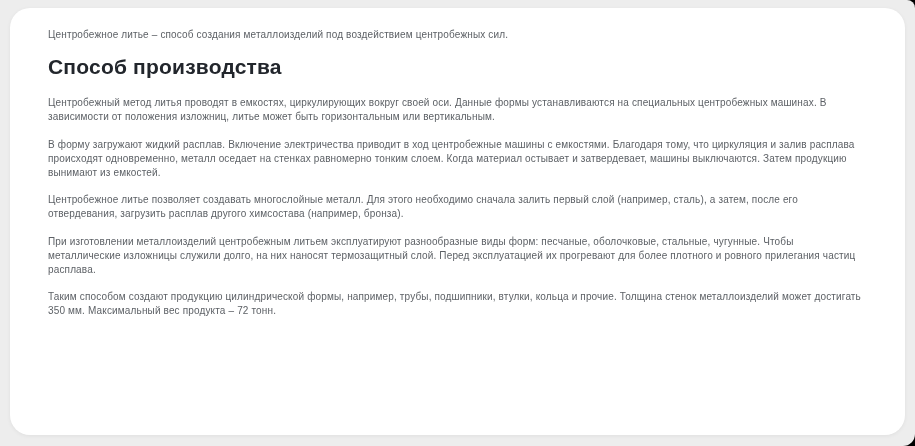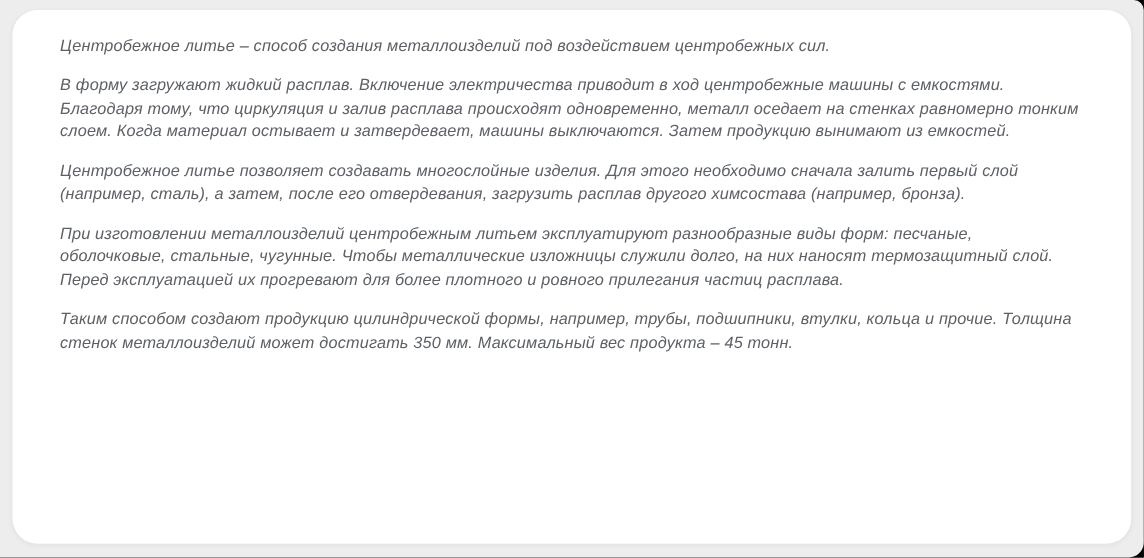--- a/index.html
+++ b/index.html
@@ -35,39 +35,40 @@
     font-size: 21px;
     font-weight: 700;
     letter-spacing: 0.2px;
     color: #22262c;
   }
   h2.section-heading:first-child {
     margin-top: 0;
   }
   p.body-paragraph {
     margin: 0 0 13px 0;
-    font-size: 13px;
+    font-size: 10px;
     line-height: 1.42;
     letter-spacing: 0.15px;
     color: #5d6166;
-    font-style: italic;
   }
   .section { display: block; }
 </style>
 </head>
 <body>
 
 <div class="page-bg"></div>
 
 <div class="content-card">
 
   <div class="section">
     <p class="body-paragraph">Центробежное литье – способ создания металлоизделий под воздействием центробежных сил.</p>
   </div>
 
   <div class="section">
+    <h2 class="section-heading">Способ производства</h2>
+    <p class="body-paragraph">Центробежный метод литья проводят в емкостях, циркулирующих вокруг своей оси. Данные формы устанавливаются на специальных центробежных машинах. В зависимости от положения изложниц, литье может быть горизонтальным или вертикальным.</p>
     <p class="body-paragraph">В форму загружают жидкий расплав. Включение электричества приводит в ход центробежные машины с емкостями. Благодаря тому, что циркуляция и залив расплава происходят одновременно, металл оседает на стенках равномерно тонким слоем. Когда материал остывает и затвердевает, машины выключаются. Затем продукцию вынимают из емкостей.</p>
-    <p class="body-paragraph">Центробежное литье позволяет создавать многослойные изделия. Для этого необходимо сначала залить первый слой (например, сталь), а затем, после его отвердевания, загрузить расплав другого химсостава (например, бронза).</p>
+    <p class="body-paragraph">Центробежное литье позволяет создавать многослойные металл. Для этого необходимо сначала залить первый слой (например, сталь), а затем, после его отвердевания, загрузить расплав другого химсостава (например, бронза).</p>
     <p class="body-paragraph">При изготовлении металлоизделий центробежным литьем эксплуатируют разнообразные виды форм: песчаные, оболочковые, стальные, чугунные. Чтобы металлические изложницы служили долго, на них наносят термозащитный слой. Перед эксплуатацией их прогревают для более плотного и ровного прилегания частиц расплава.</p>
-    <p class="body-paragraph">Таким способом создают продукцию цилиндрической формы, например, трубы, подшипники, втулки, кольца и прочие. Толщина стенок металлоизделий может достигать 350 мм. Максимальный вес продукта – 45 тонн.</p>
+    <p class="body-paragraph">Таким способом создают продукцию цилиндрической формы, например, трубы, подшипники, втулки, кольца и прочие. Толщина стенок металлоизделий может достигать 350 мм. Максимальный вес продукта – 72 тонн.</p>
   </div>
 
 </div>
 
 </body></html>

